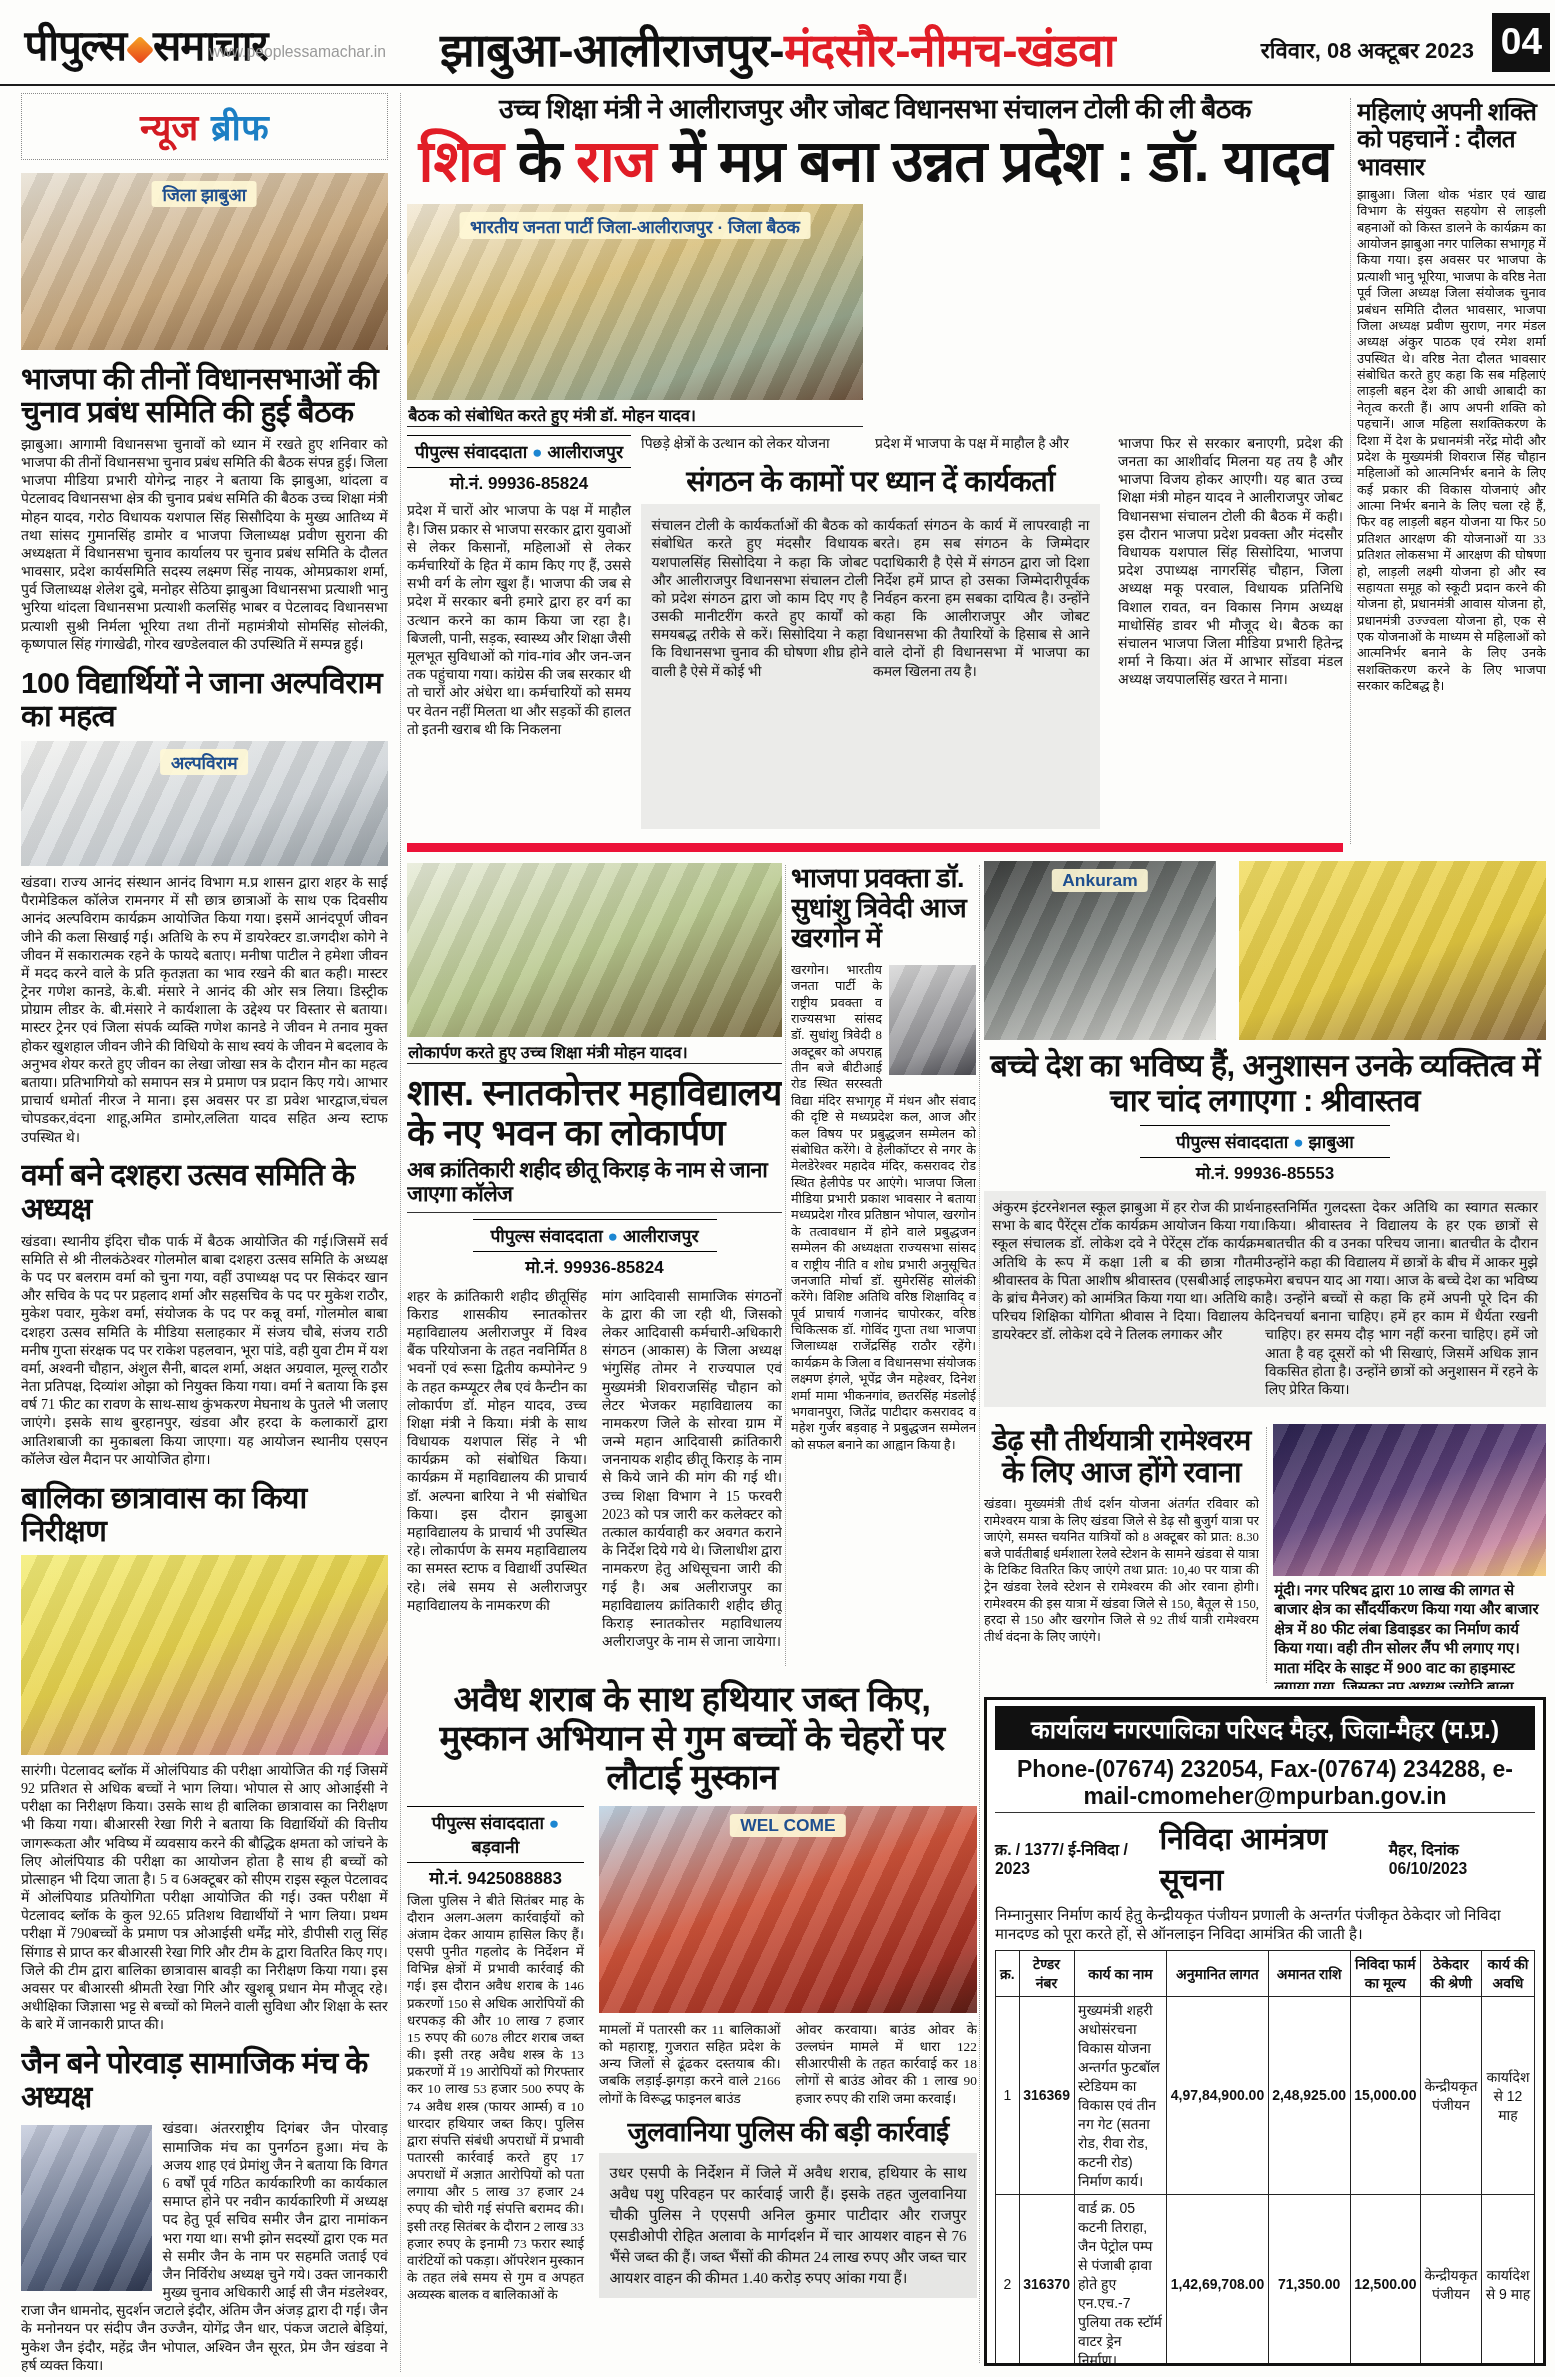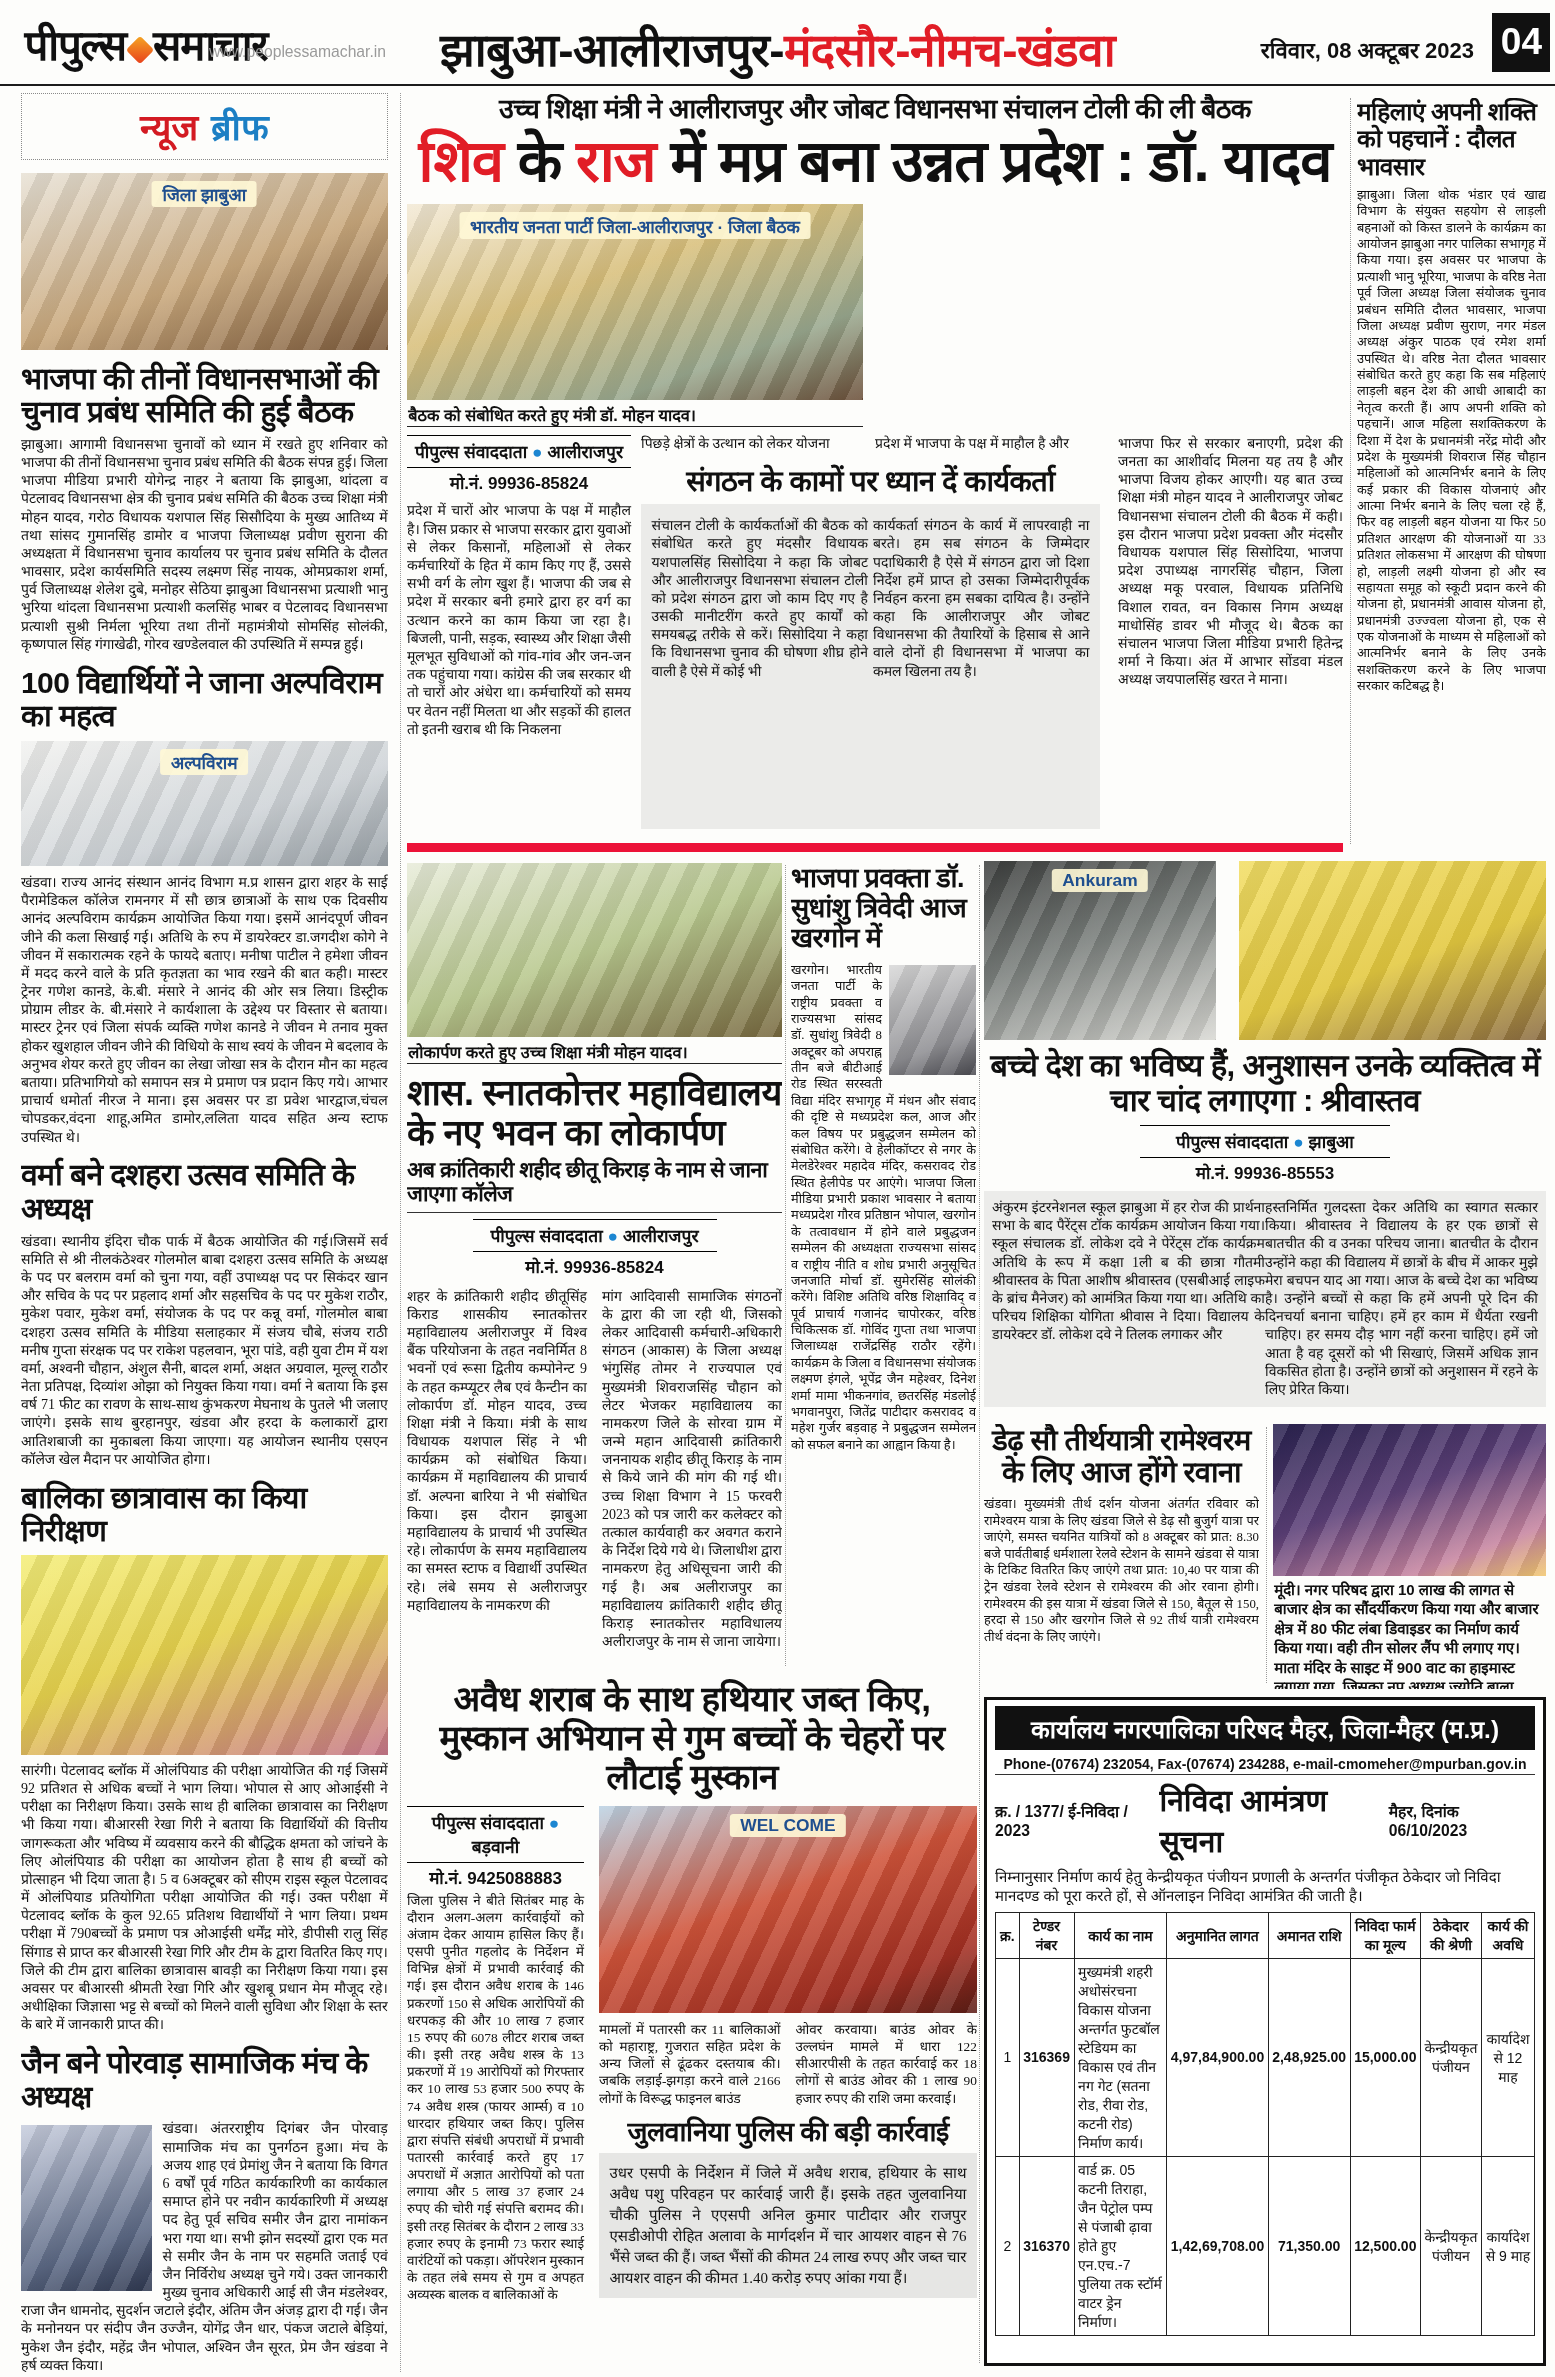--- a/index.html
+++ b/index.html
@@ -112,21 +112,21 @@
   .lq-cols { display:flex; gap:15px; margin-top:8.1px;}
   .lq-cols .body-txt { flex:1; }
   .lq-sub-h { font-size:27px; text-align:center; margin:10.5px 0 5.8px 0;}
   .lq-sub-body { background:#e6e6e4; padding:9.3px 10.5px; font-size:15px; line-height:1.4; text-align:justify;}
   
   .tender { position:absolute; left:984px; top:1697px; width:562px; height:669px;
       border:3.5px solid #111; background:#fff; padding:5.8px 8.1px; overflow:hidden;
       font-family:"Liberation Sans",sans-serif;}
   .tender-office { background:#111; color:#fff; text-align:center; font-weight:bold; font-size:24.4px;
       padding:5.8px 2.3px; }
-  .tender-contact { text-align:center; font-weight:bold; font-size:14px; padding:5.8px 0 2.3px 0;
+  .tender-contact { text-align:center; font-weight:bold; font-size:23px; padding:5.8px 0 2.3px 0;
       border-bottom:1.2px solid #333;}
   .tender-refrow { display:flex; align-items:center; justify-content:space-between; padding:3.5px 0;}
   .tender-ref,.tender-date { font-weight:bold; font-size:15.7px; }
   .tender-title { font-weight:bold; font-size:30px; }
   .tender-intro { font-size:15px; line-height:1.3; padding:2.3px 0 5.8px 0;}
   .tender table { width:100%; border-collapse:collapse; }
   .tender th,.tender td { border:1.2px solid #222; font-size:14px; padding:3.5px; text-align:center; vertical-align:middle;}
   .tender th { font-weight:bold; }
   .td-name { text-align:left !important; }
   .td-num { font-weight:bold; white-space:nowrap; }

